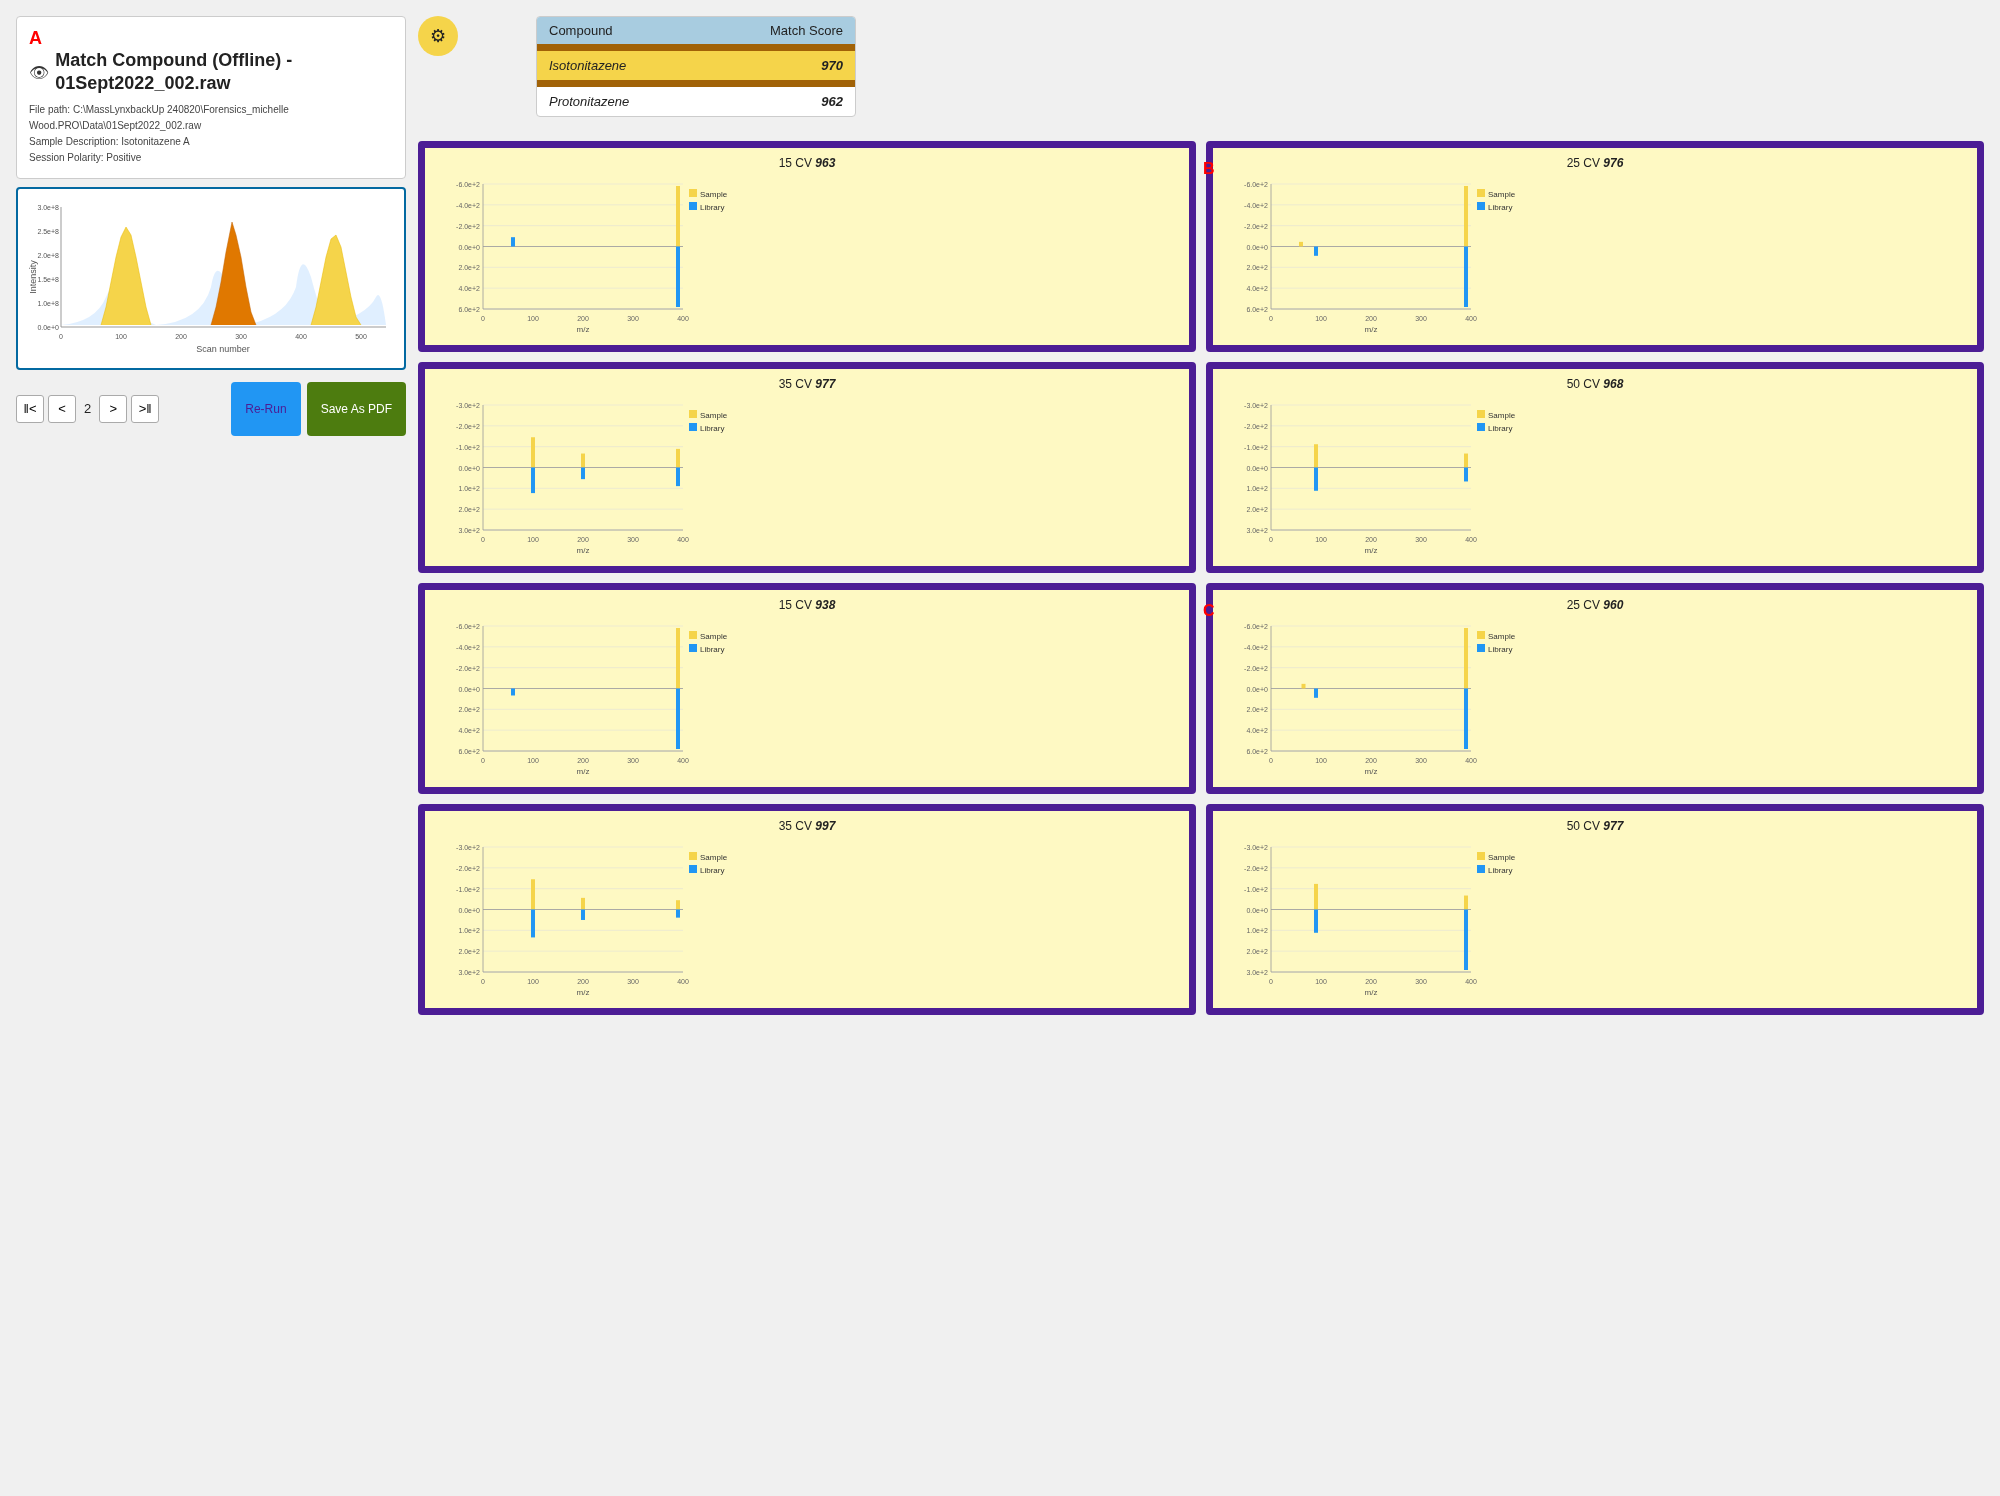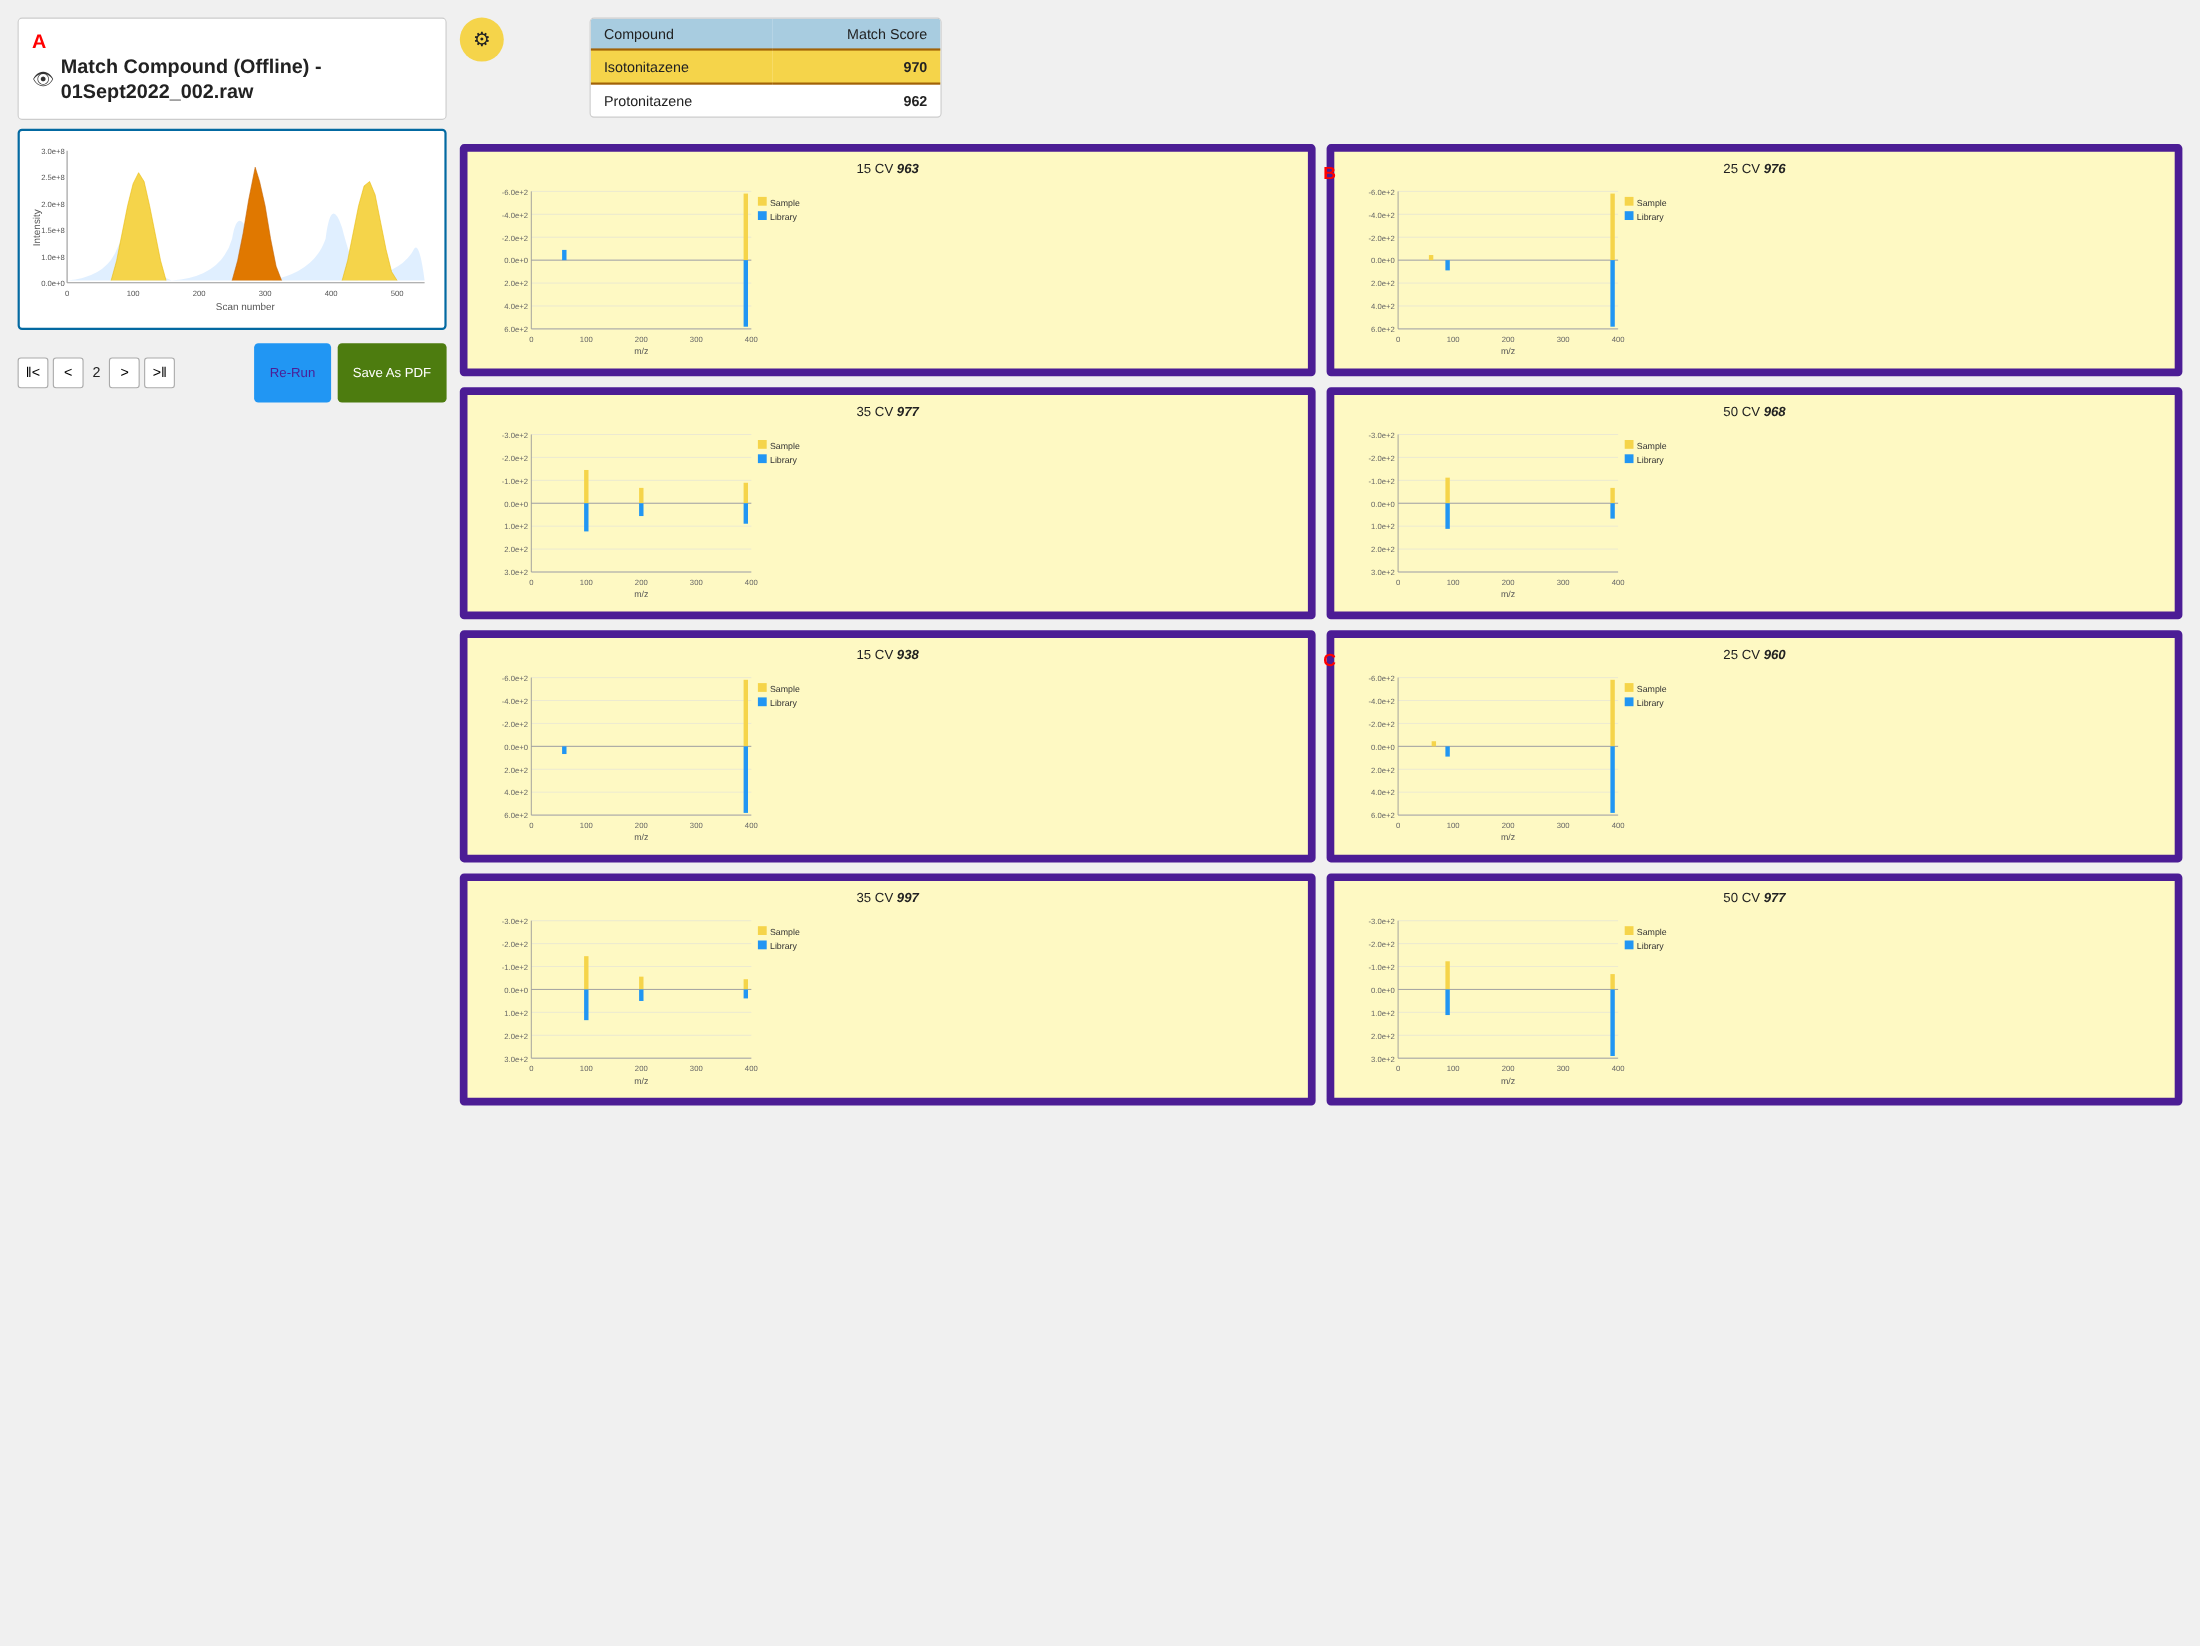--- a/index.html
+++ b/index.html
@@ -135,21 +135,22 @@
     .compound-table thead th {
       padding: 6px 12px;
       text-align: left;
       font-weight: normal;
       font-size: 13px;
     }
     .compound-table tbody tr.selected {
       background: #f5d44a;
     }
     .compound-table tbody tr {
-      border-top: 2px solid #a16207;
+      border-top: 7px solid #a16207;
+      font-style: italic;
     }
     .compound-table tbody td {
       padding: 7px 12px;
       font-size: 13px;
     }
     .charts-grid {
       display: grid;
       grid-template-columns: 1fr 1fr;
       gap: 10px;
     }
@@ -202,20 +203,25 @@
 
 <div class="main-container">
 
   <div class="left-panel">
     <div class="info-card">
       <span class="label-a">A</span>
       <div class="title-row" style="margin-top:2px;">
         <span class="eye-icon">👁</span>
         <span class="match-title" style="white-space:pre-line;">Match Compound (Offline) -
 01Sept2022_002.raw</span>
+      </div>
+      <div class="file-info">
+        <div>File path: C:\MassLynxbackUp 240820\Forensics_michelle Wood.PRO\Data\01Sept2022_002.raw</div>
+        <div>Sample Description: Isotonitazene A</div>
+        <div>Session Polarity: Positive</div>
       </div>
     </div>
 
     <div class="chromatogram">
       <svg class="chrom-svg-container" viewBox="0 0 370 160">
 
         <text x="10" y="80" transform="rotate(-90,10,80)" font-size="9" fill="#555" text-anchor="middle">Intensity</text>
 
         <line x1="35" y1="10" x2="35" y2="130" stroke="#999" stroke-width="1"></line>
         <line x1="35" y1="130" x2="360" y2="130" stroke="#999" stroke-width="1"></line>

